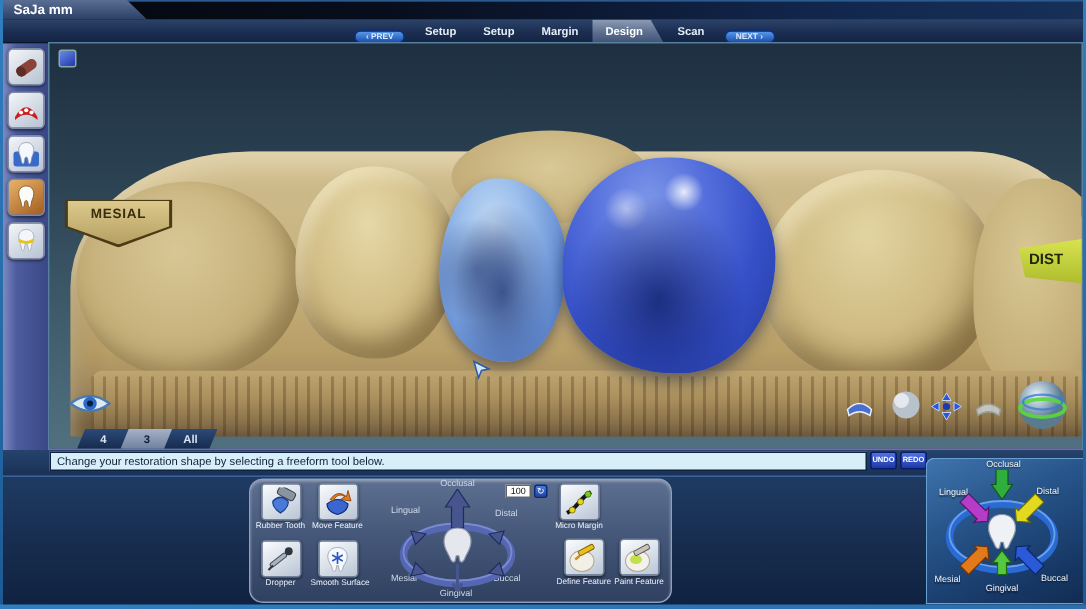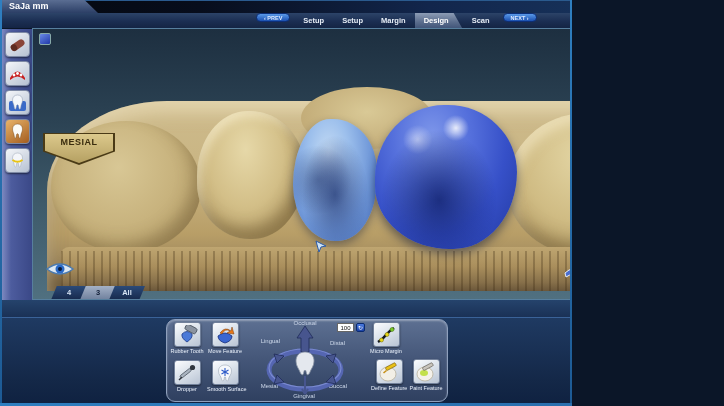--- a/index.html
+++ b/index.html
@@ -1,28 +1,28 @@
 <!DOCTYPE html>
 <html><head>
 <meta charset="utf-8">
 <style>
   html,body{margin:0;padding:0;background:#0b1628;}
   *{box-sizing:border-box;font-family:"Liberation Sans",sans-serif;}
-  .app{position:relative;width:572px;height:406px;background:#701a75;overflow:hidden;}
+  .app{position:relative;width:724px;height:406px;background:#701a75;overflow:hidden;}
   .abs{position:absolute;}
   
   .frame-l{left:0;top:0;bottom:0;width:2px;background:linear-gradient(180deg,#2f7fc0,#1d5a94);}
   .frame-r{right:0;top:0;bottom:0;width:2px;background:linear-gradient(180deg,#2f7fc0,#1d5a94);}
   .frame-b{left:0;right:0;bottom:0;height:3px;background:linear-gradient(90deg,#2f7fc0,#2a6fae);}
   
   .titlebar{left:0;top:0;right:0;height:13px;background:linear-gradient(90deg,#04070d 0%,#070d1c 35%,#12264c 75%,#163058 100%);border-top:1px solid #2a5a8e;}
   .title-tab{left:2px;top:0;height:13px;width:96px;background:linear-gradient(180deg,#5a6d92,#2c3f66);clip-path:polygon(0 0,86% 0,100% 100%,0 100%);color:#fff;font-size:9px;font-weight:bold;line-height:13px;padding-left:7px;}
   
   .navbar{left:0;top:13px;right:0;height:16px;background:linear-gradient(180deg,#2c4368 0%,#1b2e52 55%,#142444 100%);border-bottom:1px solid #0a1526;}
-  .navtabs{left:252px;top:13px;height:16px;display:flex;align-items:flex-start;}
+  .navtabs{left:232px;top:13px;height:16px;display:flex;align-items:flex-end;}
   .pill{height:9px;line-height:9px;padding:0 7px;border-radius:5px;background:linear-gradient(180deg,#5a9ae8,#1b50b0);border:1px solid #0d2f78;color:#dceaff;font-size:5.5px;font-weight:bold;margin:0 4px;}
   .ntab{color:#e6edf6;font-size:7.5px;font-weight:bold;padding:0 9px;line-height:16px;}
   .ntab.active{background:linear-gradient(180deg,#8c9cb5 0%,#5c6e8e 55%,#3e5276 100%);clip-path:polygon(0 0,calc(100% - 9px) 0,100% 100%,0 100%);color:#fff;padding:0 14px 0 9px;}
   .brand{right:8px;top:13px;height:15px;display:flex;align-items:center;gap:3px;}
   .brand .studio{color:#cfe0f4;font-size:9px;font-weight:bold;font-style:italic;}
   .brand .sky{color:#ffffff;font-size:9px;font-weight:bold;}
   .dot{width:8px;height:8px;border-radius:50%;}
   
   .sidebar{left:2px;top:29px;width:30px;height:271px;background:linear-gradient(90deg,#7d89c0 0%,#4d5c9e 30%,#3a4887 100%);}
   .side-btn{width:25px;height:25px;margin:3px auto 4px;border-radius:4px;border:1px solid #7e8aa5;background:linear-gradient(145deg,#f4f6f9,#b6c1d2);display:flex;align-items:center;justify-content:center;box-shadow:0 1px 2px rgba(0,0,0,.5);}
@@ -168,20 +168,21 @@
     </svg>
 
     <div class="tooth-tabs blob">
       <div class="ttab">4</div>
       <div class="ttab active">3</div>
       <div class="ttab">All</div>
     </div>
   </div>
 
   <div class="abs statusrow"></div>
+  <div class="abs msgbar">Change your restoration shape by selecting a freeform tool below.</div>
   <div class="abs ubtn" style="left:580px;">UNDO</div>
   <div class="abs ubtn" style="left:600px;">REDO</div>
 
   <div class="abs bottomrow"></div>
   <div class="abs toolpanel"></div>
 
   <div class="tool abs" style="left:169px;top:322px;">
     <div class="ic">
         <svg width="22" height="20">
           <path d="M6 9 Q11 4 16 9 Q17 13 11 17 Q5 13 6 9 Z" fill="#4a7ad8" stroke="#1a3a8a" stroke-width=".8"></path>

